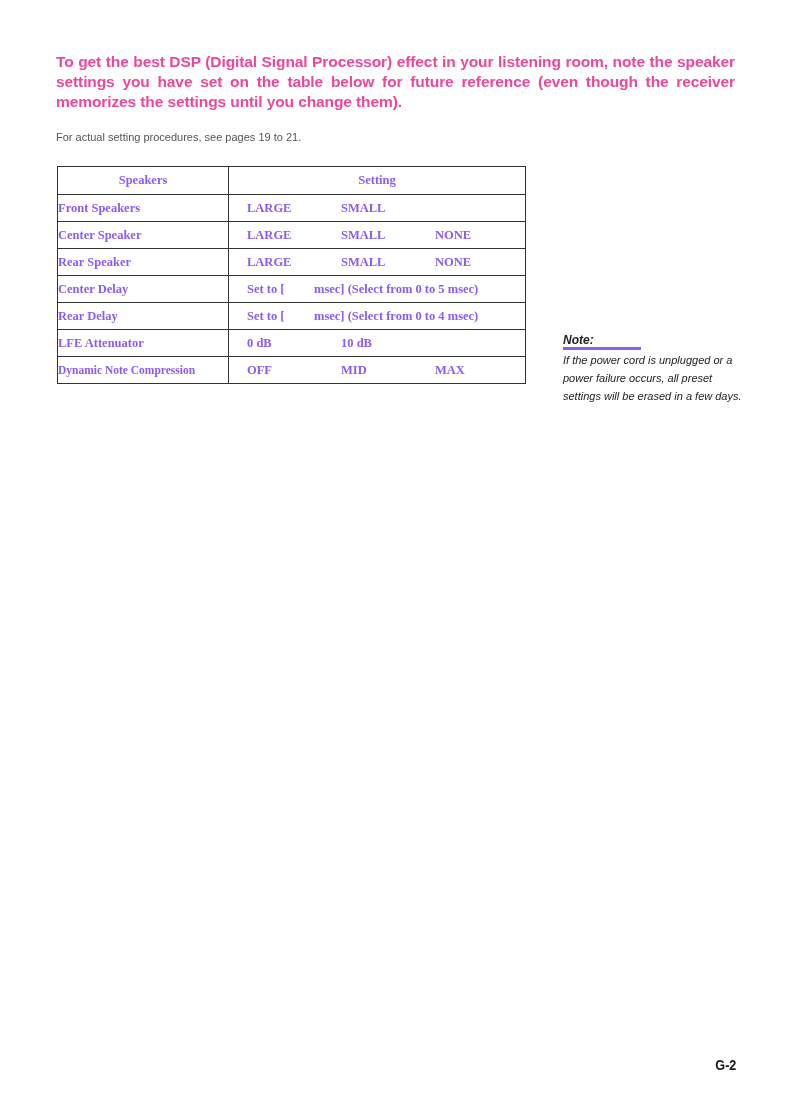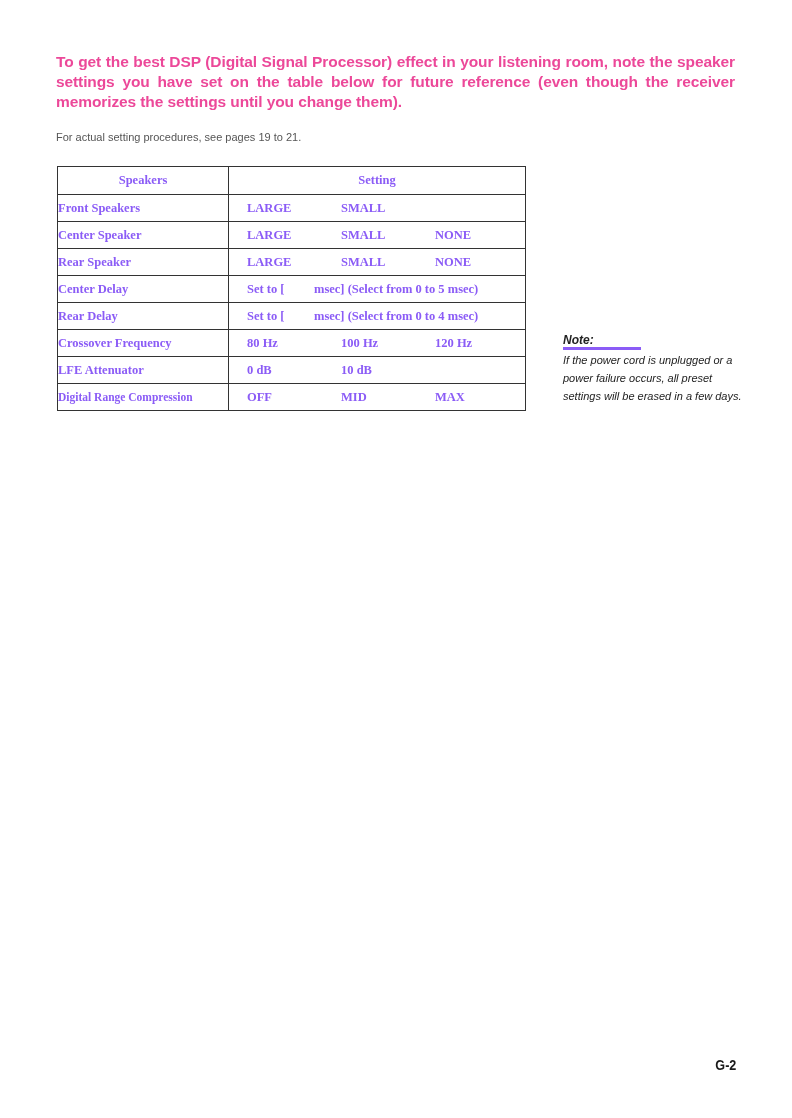--- a/index.html
+++ b/index.html
@@ -161,36 +161,28 @@
       </td>
     </tr>
     <tr>
       <td class="label">Rear Delay</td>
       <td class="values">
         <span class="opt c1">Set to [</span>
         <span class="opt c2b">msec] (Select from 0 to 4 msec)</span>
       </td>
     </tr>
     <tr>
-      <td class="label">Crossover Frequency</td>
-      <td class="values">
-        <span class="opt c1">80 Hz</span>
-        <span class="opt c2">100 Hz</span>
-        <span class="opt c3">120 Hz</span>
-      </td>
-    </tr>
-    <tr>
       <td class="label">LFE Attenuator</td>
       <td class="values">
         <span class="opt c1">0 dB</span>
         <span class="opt c2">10 dB</span>
       </td>
     </tr>
     <tr>
-      <td class="label small">Digital Range Compression</td>
+      <td class="label small">Dynamic Note Compression</td>
       <td class="values">
         <span class="opt c1">OFF</span>
         <span class="opt c2">MID</span>
         <span class="opt c3">MAX</span>
       </td>
     </tr>
   </tbody>
 </table>
 
 <div class="note">

